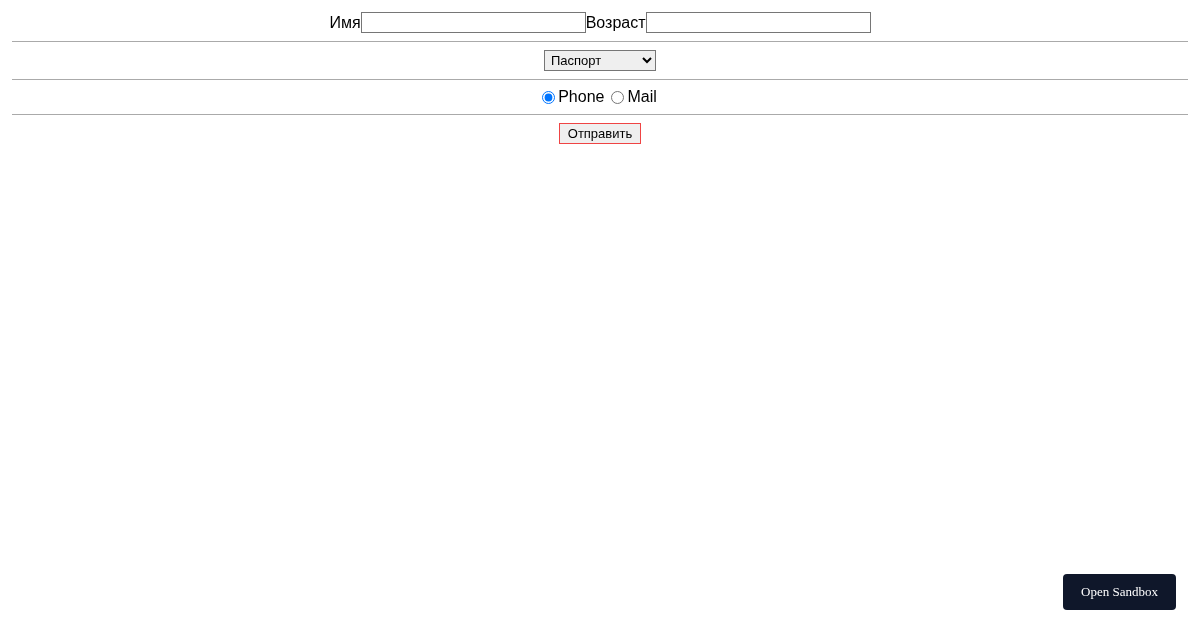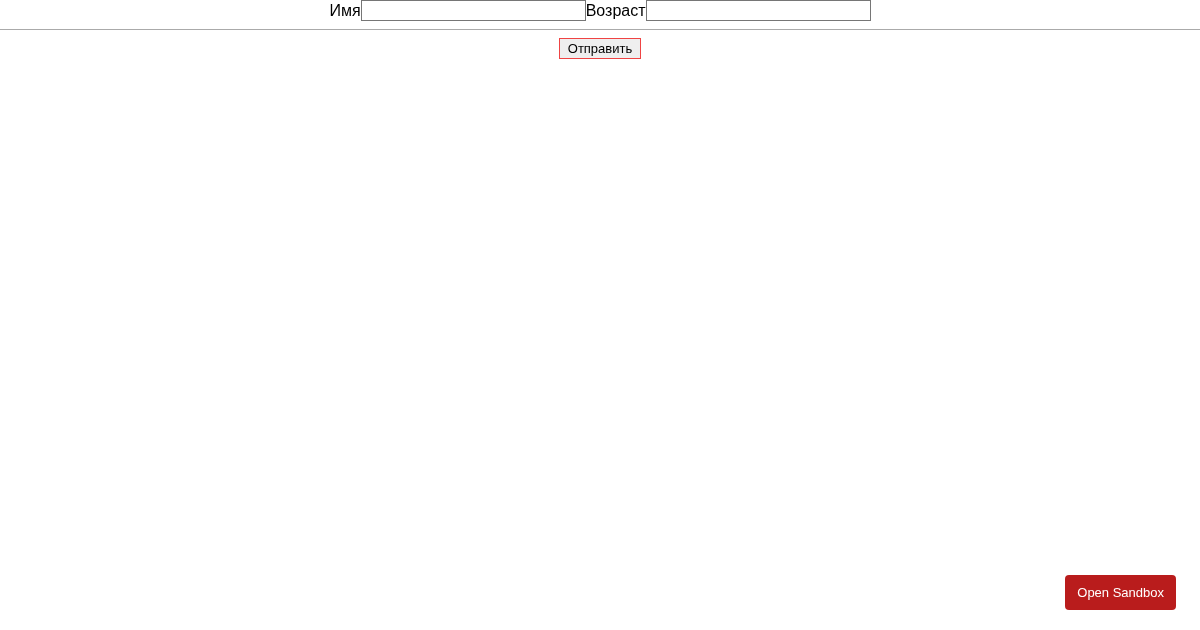--- a/index.html
+++ b/index.html
@@ -9,21 +9,21 @@
       margin: 0;
       padding: 0;
       font-family: Arial, Helvetica, sans-serif;
       font-size: 16px;
       background: #ffffff;
       width: 1200px;
       height: 630px;
       position: relative;
     }
     .form-container {
-      padding: 0;
+      padding: 12px;
     }
     .row {
       display: flex;
       justify-content: center;
       align-items: center;
       padding: 8px 0;
       border-bottom: 1px solid #aaa;
     }
     .row:first-child {
       padding-top: 0;
@@ -67,43 +67,56 @@
       background: #efefef;
       font-size: 13px;
       padding: 2px 8px;
       cursor: pointer;
       font-family: Arial, sans-serif;
     }
     .open-sandbox {
       position: absolute;
       right: 24px;
       bottom: 20px;
-      background: #b91c1c;
+      background: #0f172a;
       color: #ffffff;
       border: none;
       border-radius: 4px;
-      padding: 10px 12px;
+      padding: 10px 18px;
       font-size: 13px;
       cursor: pointer;
-      font-family: Liberation Sans, sans-serif;
+      font-family: Liberation Serif, serif;
     }
   </style>
 </head>
 <body>
 
 <div class="form-container">
 
   <div class="row">
     <label>Имя</label>
     <input type="text" style="">
     <label>Возраст</label>
     <input type="text" style="">
   </div>
 
+  <div class="row">
+    <select>
+      <option>Паспорт</option>
+    </select>
+  </div>
 
+  <div class="row">
+    <div class="radio-group">
+      <input type="radio" name="contact" checked="" style="">
+      <span class="radio-label">Phone</span>
+      <input type="radio" name="contact" style="">
+      <span class="radio-label">Mail</span>
+    </div>
+  </div>
 
   <div class="row no-border">
     <button class="submit-btn">Отправить</button>
   </div>
 
 </div>
 
 <button class="open-sandbox">Open Sandbox</button>
 
 </body></html>

